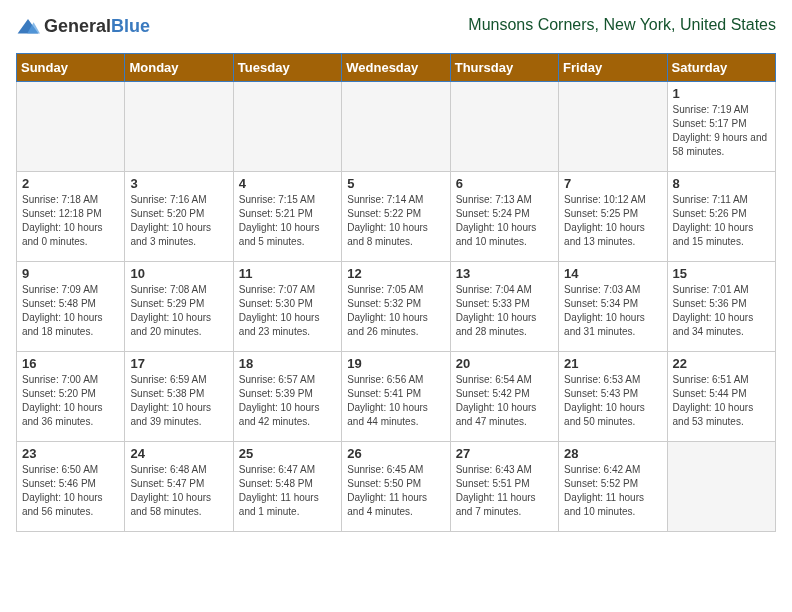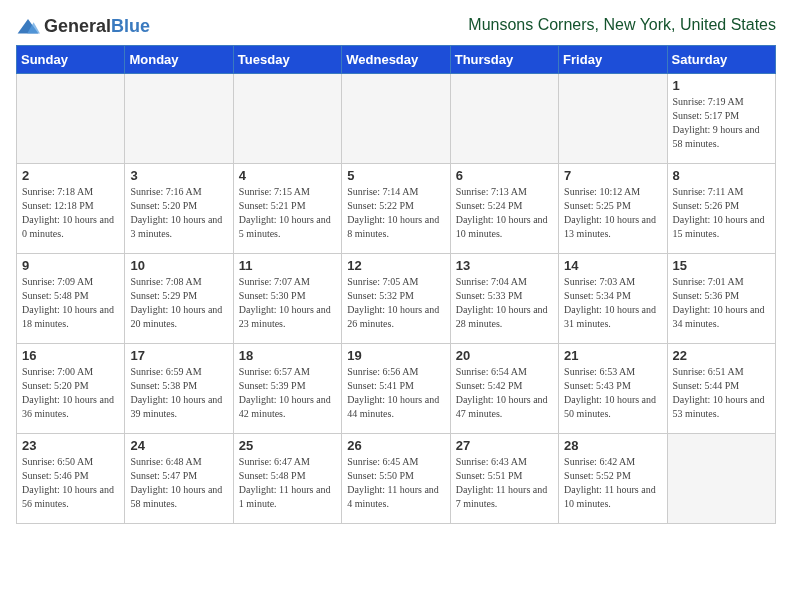--- a/index.html
+++ b/index.html
@@ -7,21 +7,21 @@
       font-family: Arial, sans-serif;
       background: #fff;
       width: 792px;
       min-height: 612px;
       padding: 16px;
     }
     .header-area {
       display: flex;
       justify-content: space-between;
       align-items: flex-start;
-      margin-bottom: 8px;
+      margin-bottom: 16px;
     }
     .logo {
       display: flex;
       align-items: center;
       gap: 4px;
     }
     .logo-icon {
       width: 24px;
       height: 20px;
     }
@@ -36,21 +36,21 @@
     .location-title {
       font-size: 16px;
       color: #14532d;
     }
     table {
       width: 100%;
       border-collapse: collapse;
       table-layout: fixed;
     }
     th {
-      background-color: #1d4ed8;
+      background-color: #a16207;
       color: #fff;
       font-size: 13px;
       font-weight: bold;
       padding: 6px 4px;
       text-align: left;
       border: 1px solid #3a7abf;
     }
     td {
       border: 1px solid #ccc;
       vertical-align: top;
@@ -66,21 +66,20 @@
     .day-num {
       font-size: 13px;
       font-weight: bold;
       display: block;
       margin-bottom: 2px;
     }
     .day-info {
       font-size: 10px;
       line-height: 1.4;
       color: #444;
-      font-family: Liberation Serif, serif;
     }
     tr:nth-child(even) td:not(.empty) {
       background: #fff;
     }
   </style>
 </head>
 <body>
 
 <div class="header-area">
   <div class="logo">

